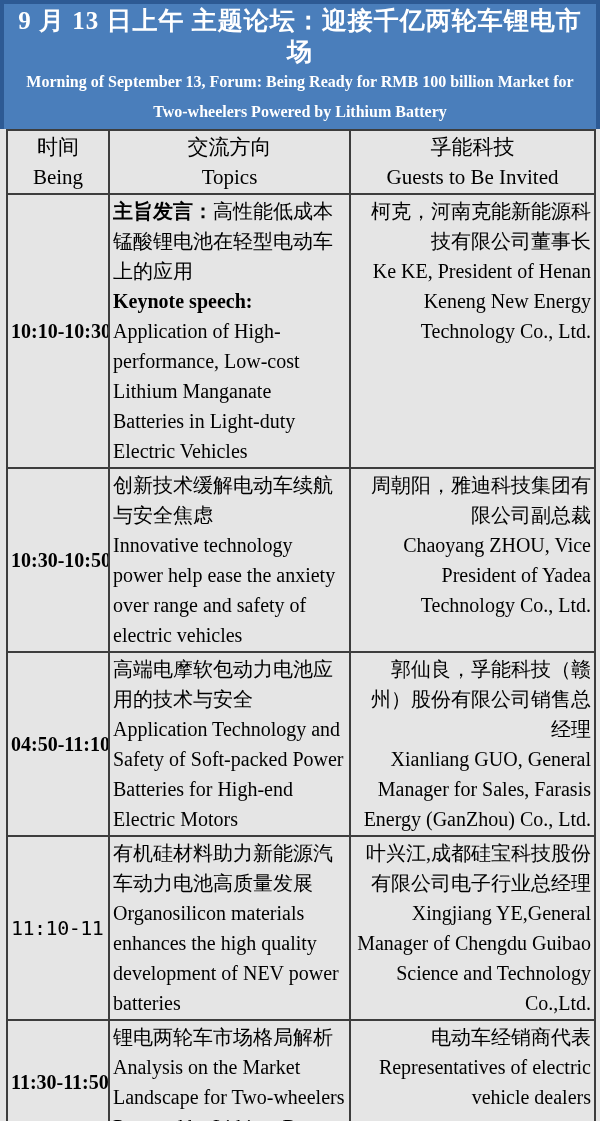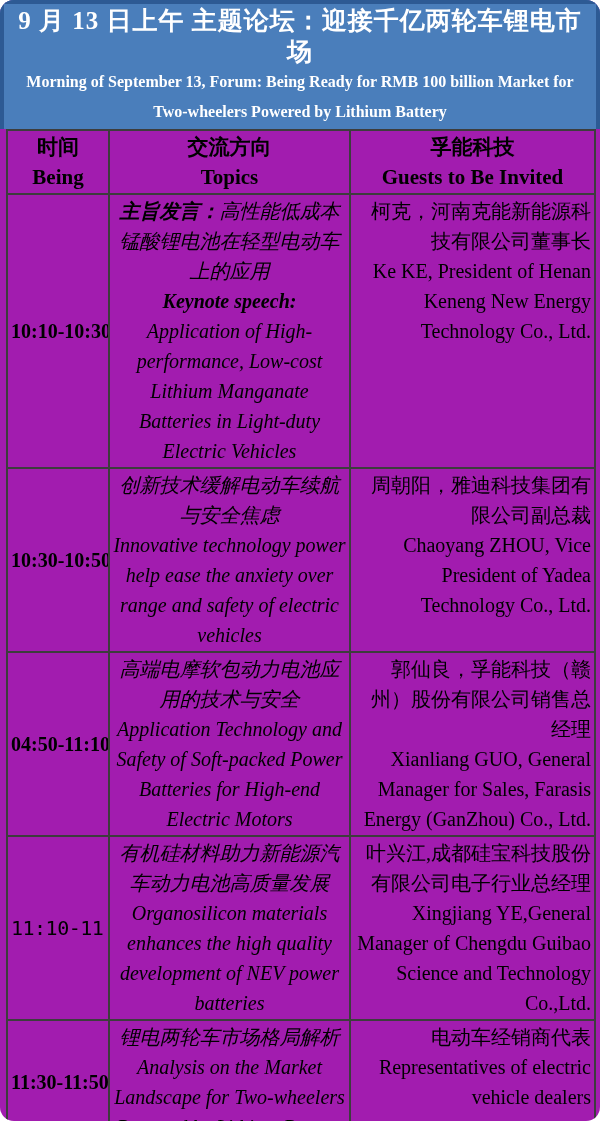--- a/index.html
+++ b/index.html
@@ -10,21 +10,21 @@
     --text: #000000;
   }
   * { box-sizing: border-box; }
   html, body { margin: 0; padding: 0; }
   body {
     width: 600px; height: 1121px;
     background: #ffffff;
     color: var(--text);
     font-family: "Liberation Serif", "DejaVu Serif", serif;
   }
-  .page { width: 600px; height: 1121px; overflow: hidden; background: #a21caf; border-radius: 14px; }
+  .page { width: 600px; height: 1121px; overflow: hidden; background: #e5e5e5; }
 
   .banner {
     width: 600px;
     background: var(--banner-bg);
     border: 4px solid var(--banner-border);
     border-bottom: none;
     color: var(--banner-text);
     font-weight: bold;
     text-align: center;
     padding: 1px 6px 2px 6px;
@@ -42,36 +42,36 @@
   .c-topic { width: 241px; }
   .c-guest { width: 245px; }
 
   .schedule th, .schedule td {
     border: 2px solid var(--grid-line);
     padding: 1px 3px;
     font-size: 20px;
     line-height: 30px;
     overflow: hidden;
   }
-  .schedule th { font-size: 21px; font-weight: bold; text-align: center; vertical-align: middle; margin-left: 18px; }
+  .schedule th { font-size: 21px; font-weight: normal; text-align: center; vertical-align: middle; margin-left: 18px; }
 
   .time-cell {
     font-weight: bold;
     text-align: left;
     vertical-align: middle;
     white-space: nowrap;
     padding-left: 0; padding-right: 0;
   }
   .time-alt {
     font-weight: normal;
     font-family: "DejaVu Sans Mono", monospace;
     font-size: 17px;
     letter-spacing: -0.5px;
   }
-  .topic-cell { text-align: center; vertical-align: middle; font-style: italic; }
+  .topic-cell { text-align: left; vertical-align: middle; }
   .topic-zh strong, .topic-en-prefix { font-weight: bold; }
   .guest-cell { text-align: right; vertical-align: top; padding-left: 4px; }
 </style>
 </head>
 <body>
 
 <div class="page">
 
   <header class="banner">
     <div class="banner-zh">9 月 13 日上午  主题论坛：迎接千亿两轮车锂电市场</div>

